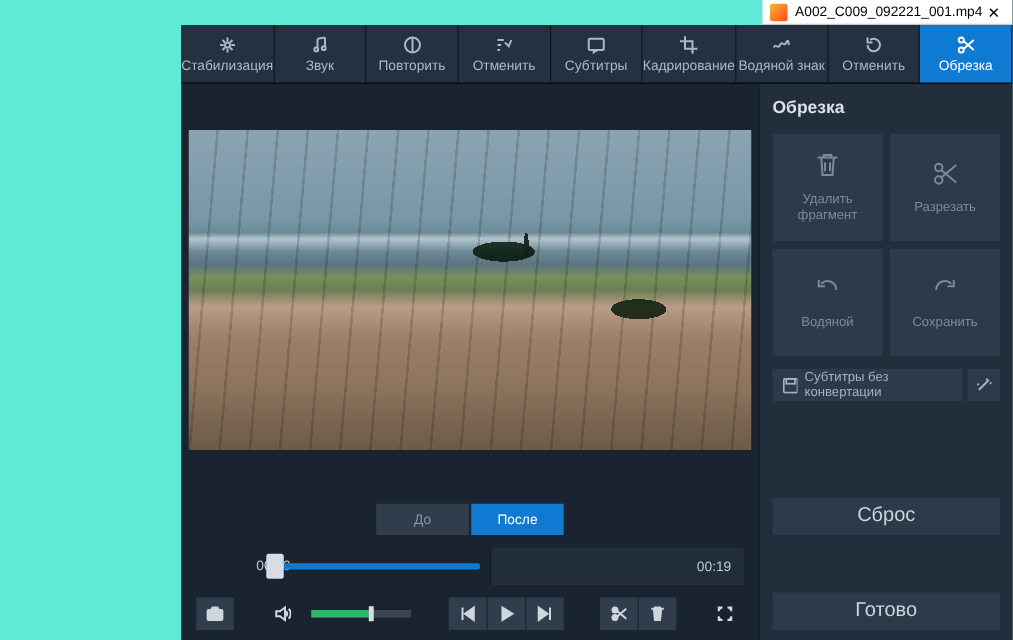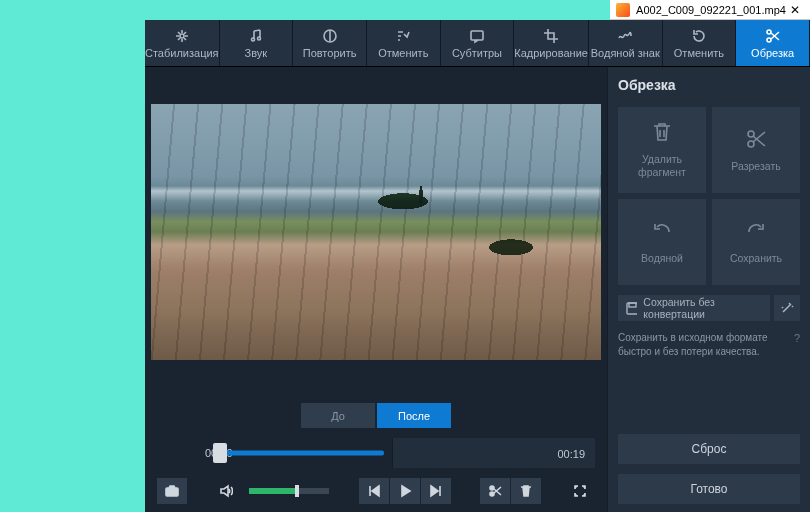--- a/index.html
+++ b/index.html
@@ -49,21 +49,21 @@
   .action-card { background:#2c3a49; height:86px; display:flex; flex-direction:column; align-items:center; justify-content:center; gap:10px; color:#7e8a99; }
   .action-card svg { width:22px; height:22px; stroke:#7e8a99; fill:none; stroke-width:1.6; }
   .action-card .lbl { font-size:10.5px; text-align:center; line-height:1.2; }
   .save-row { display:flex; gap:4px; }
   .save-btn { flex:1; background:#2c3a49; height:26px; display:flex; align-items:center; gap:6px; padding:0 8px; color:#a8b1bd; font-size:10.5px; }
   .save-ico { width:26px; height:26px; background:#2c3a49; display:flex; align-items:center; justify-content:center; }
   .save-ico svg { width:14px; height:14px; stroke:#a8b1bd; fill:none; stroke-width:1.6; }
   .hint { font-size:10px; color:#8c96a3; line-height:1.35; position:relative; padding-right:14px; }
   .hint-q { position:absolute; right:0; top:0; font-size:11px; color:#6c7886; }
   .spacer { flex:1; }
-  .wide-btn { background:#2c3a49; height:30px; display:flex; align-items:center; justify-content:center; font-size:12px; color:#cdd4dc; }
+  .wide-btn { background:#2c3a49; height:30px; display:flex; align-items:center; justify-content:center; font-size:16px; color:#cdd4dc;margin-top:36px; }
 </style>
 </head>
 <body>
 
 <div class="window">
   <div class="titlebar">
     <div class="title-icon"></div>
     <div class="title-text">A002_C009_092221_001.mp4</div>
     <div class="title-close">✕</div>
   </div>
@@ -238,31 +238,27 @@
               </svg>
             <span class="lbl">Сохранить</span>
           </div>
         </div>
         <div class="save-row">
           <div class="save-btn">
             <svg width="13" height="13" fill="none" stroke="#a8b1bd" stroke-width="1.4">
                 <rect x="1" y="1" width="11" height="11" rx="1"></rect>
                 <rect x="3" y="1" width="7" height="4"></rect>
               </svg>
-            <span>Сохранить без конвертации</span>
+            <span>Субтитры без конвертации</span>
           </div>
           <div class="save-ico">
             <svg>
                 <path d="M3 11l8-8M9 2l1 1M12 5l1 1M2 6l1 1"></path>
               </svg>
           </div>
-        </div>
-        <div class="hint">
-          <span>Сохранить в исходном формате быстро и без потери качества.</span>
-          <span class="hint-q">?</span>
         </div>
         <div class="spacer"></div>
         <div class="wide-btn">Сброс</div>
         <div class="wide-btn">Готово</div>
       </div>
     </div>
   </div>
 </div>
 
 </body></html>

